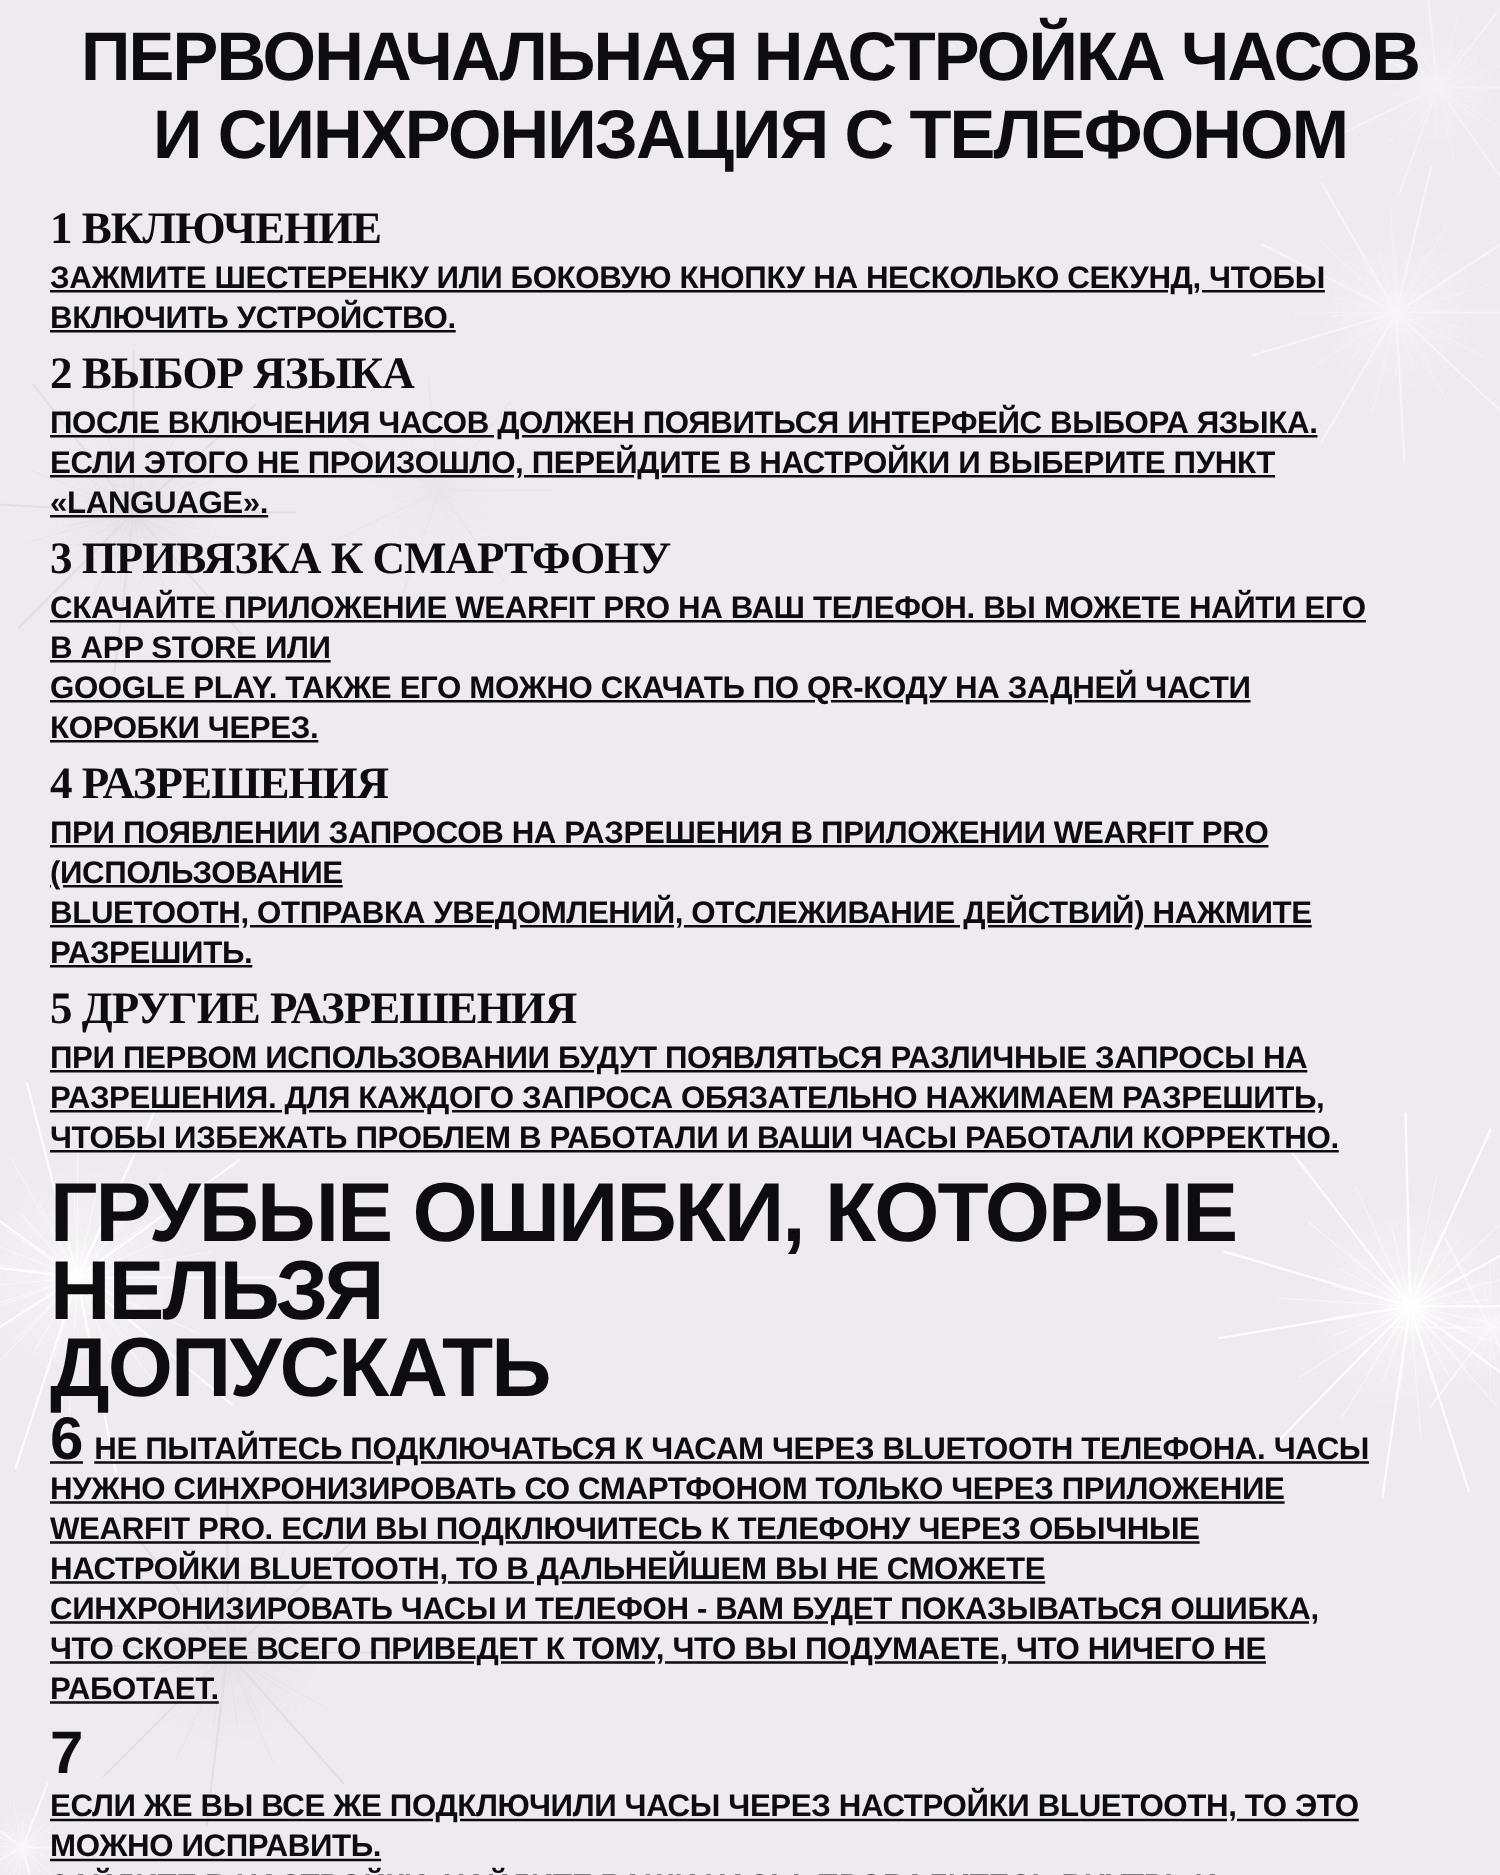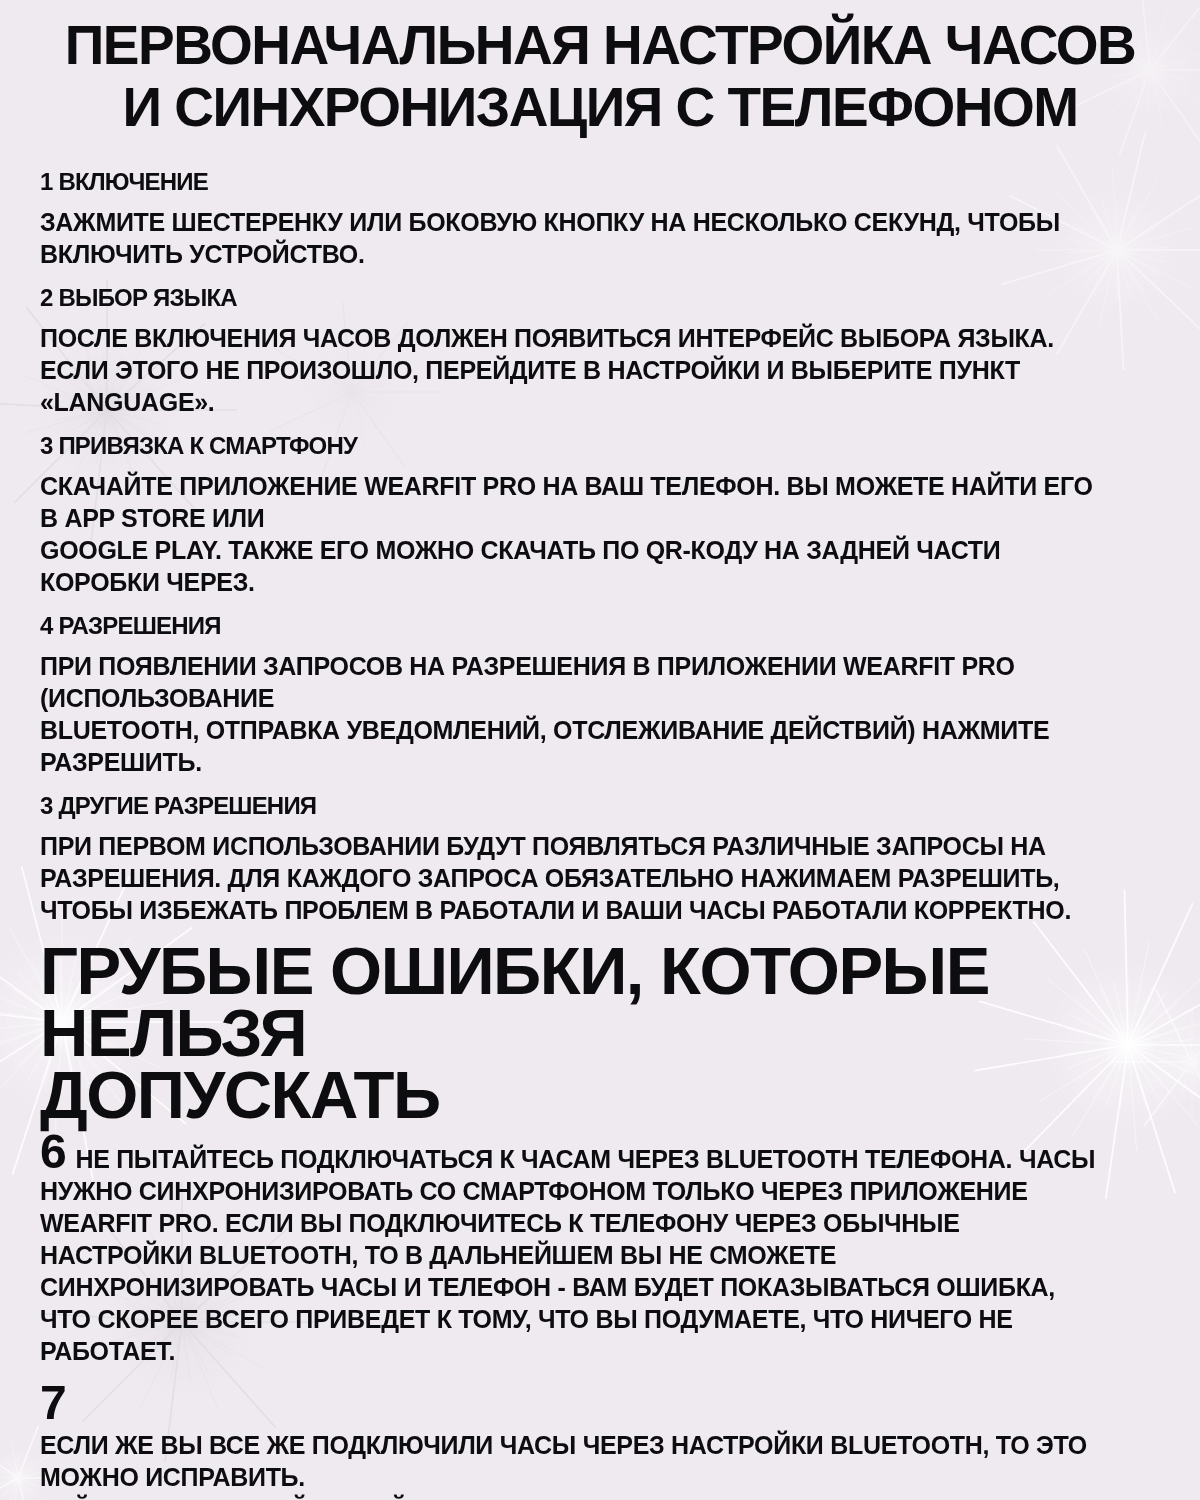--- a/index.html
+++ b/index.html
@@ -21,33 +21,35 @@
     margin: 0 0 22px 0;
     text-align: center;
     font-size: 55px;
     line-height: 62px;
     letter-spacing: -1.5px;
     white-space: pre-line;
     font-stretch: condensed;
   }
   .section-heading {
     margin: 6px 0 2px 0;
-    font-size: 24px;
+    font-size: 36px;
     line-height: 44px;
     letter-spacing: -0.8px;
     white-space: pre-line;
     font-stretch: condensed;
+    font-family: Liberation Serif, serif;
   }
   .section-body {
     margin: 0;
     font-size: 25px;
     line-height: 32px;
     letter-spacing: -0.3px;
     white-space: pre-line;
     font-stretch: condensed;
+    text-decoration: underline;
   }
   .mistakes-title {
     margin: 14px 0 10px 0;
     font-size: 67px;
     line-height: 62px;
     letter-spacing: -1.5px;
     white-space: pre-line;
     font-stretch: condensed;
   }
   .big-number {
@@ -95,21 +97,21 @@
 
     <section>
       <h2 class="section-heading">4 РАЗРЕШЕНИЯ</h2>
       <p class="section-body">ПРИ ПОЯВЛЕНИИ ЗАПРОСОВ НА РАЗРЕШЕНИЯ В ПРИЛОЖЕНИИ WEARFIT PRO
 (ИСПОЛЬЗОВАНИЕ
 BLUETOOTH, ОТПРАВКА УВЕДОМЛЕНИЙ, ОТСЛЕЖИВАНИЕ ДЕЙСТВИЙ) НАЖМИТЕ
 РАЗРЕШИТЬ.</p>
     </section>
 
     <section>
-      <h2 class="section-heading">3 ДРУГИЕ РАЗРЕШЕНИЯ</h2>
+      <h2 class="section-heading">5 ДРУГИЕ РАЗРЕШЕНИЯ</h2>
       <p class="section-body">ПРИ ПЕРВОМ ИСПОЛЬЗОВАНИИ БУДУТ ПОЯВЛЯТЬСЯ РАЗЛИЧНЫЕ ЗАПРОСЫ НА
 РАЗРЕШЕНИЯ. ДЛЯ КАЖДОГО ЗАПРОСА ОБЯЗАТЕЛЬНО НАЖИМАЕМ РАЗРЕШИТЬ,
 ЧТОБЫ ИЗБЕЖАТЬ ПРОБЛЕМ В РАБОТАЛИ И ВАШИ ЧАСЫ РАБОТАЛИ КОРРЕКТНО.</p>
     </section>
 
     <h2 class="mistakes-title">ГРУБЫЕ ОШИБКИ, КОТОРЫЕ НЕЛЬЗЯ
 ДОПУСКАТЬ</h2>
 
     <section>
       <p class="section-body"><span class="big-number">6</span><span>НЕ ПЫТАЙТЕСЬ ПОДКЛЮЧАТЬСЯ К ЧАСАМ ЧЕРЕЗ BLUETOOTH ТЕЛЕФОНА. ЧАСЫ

